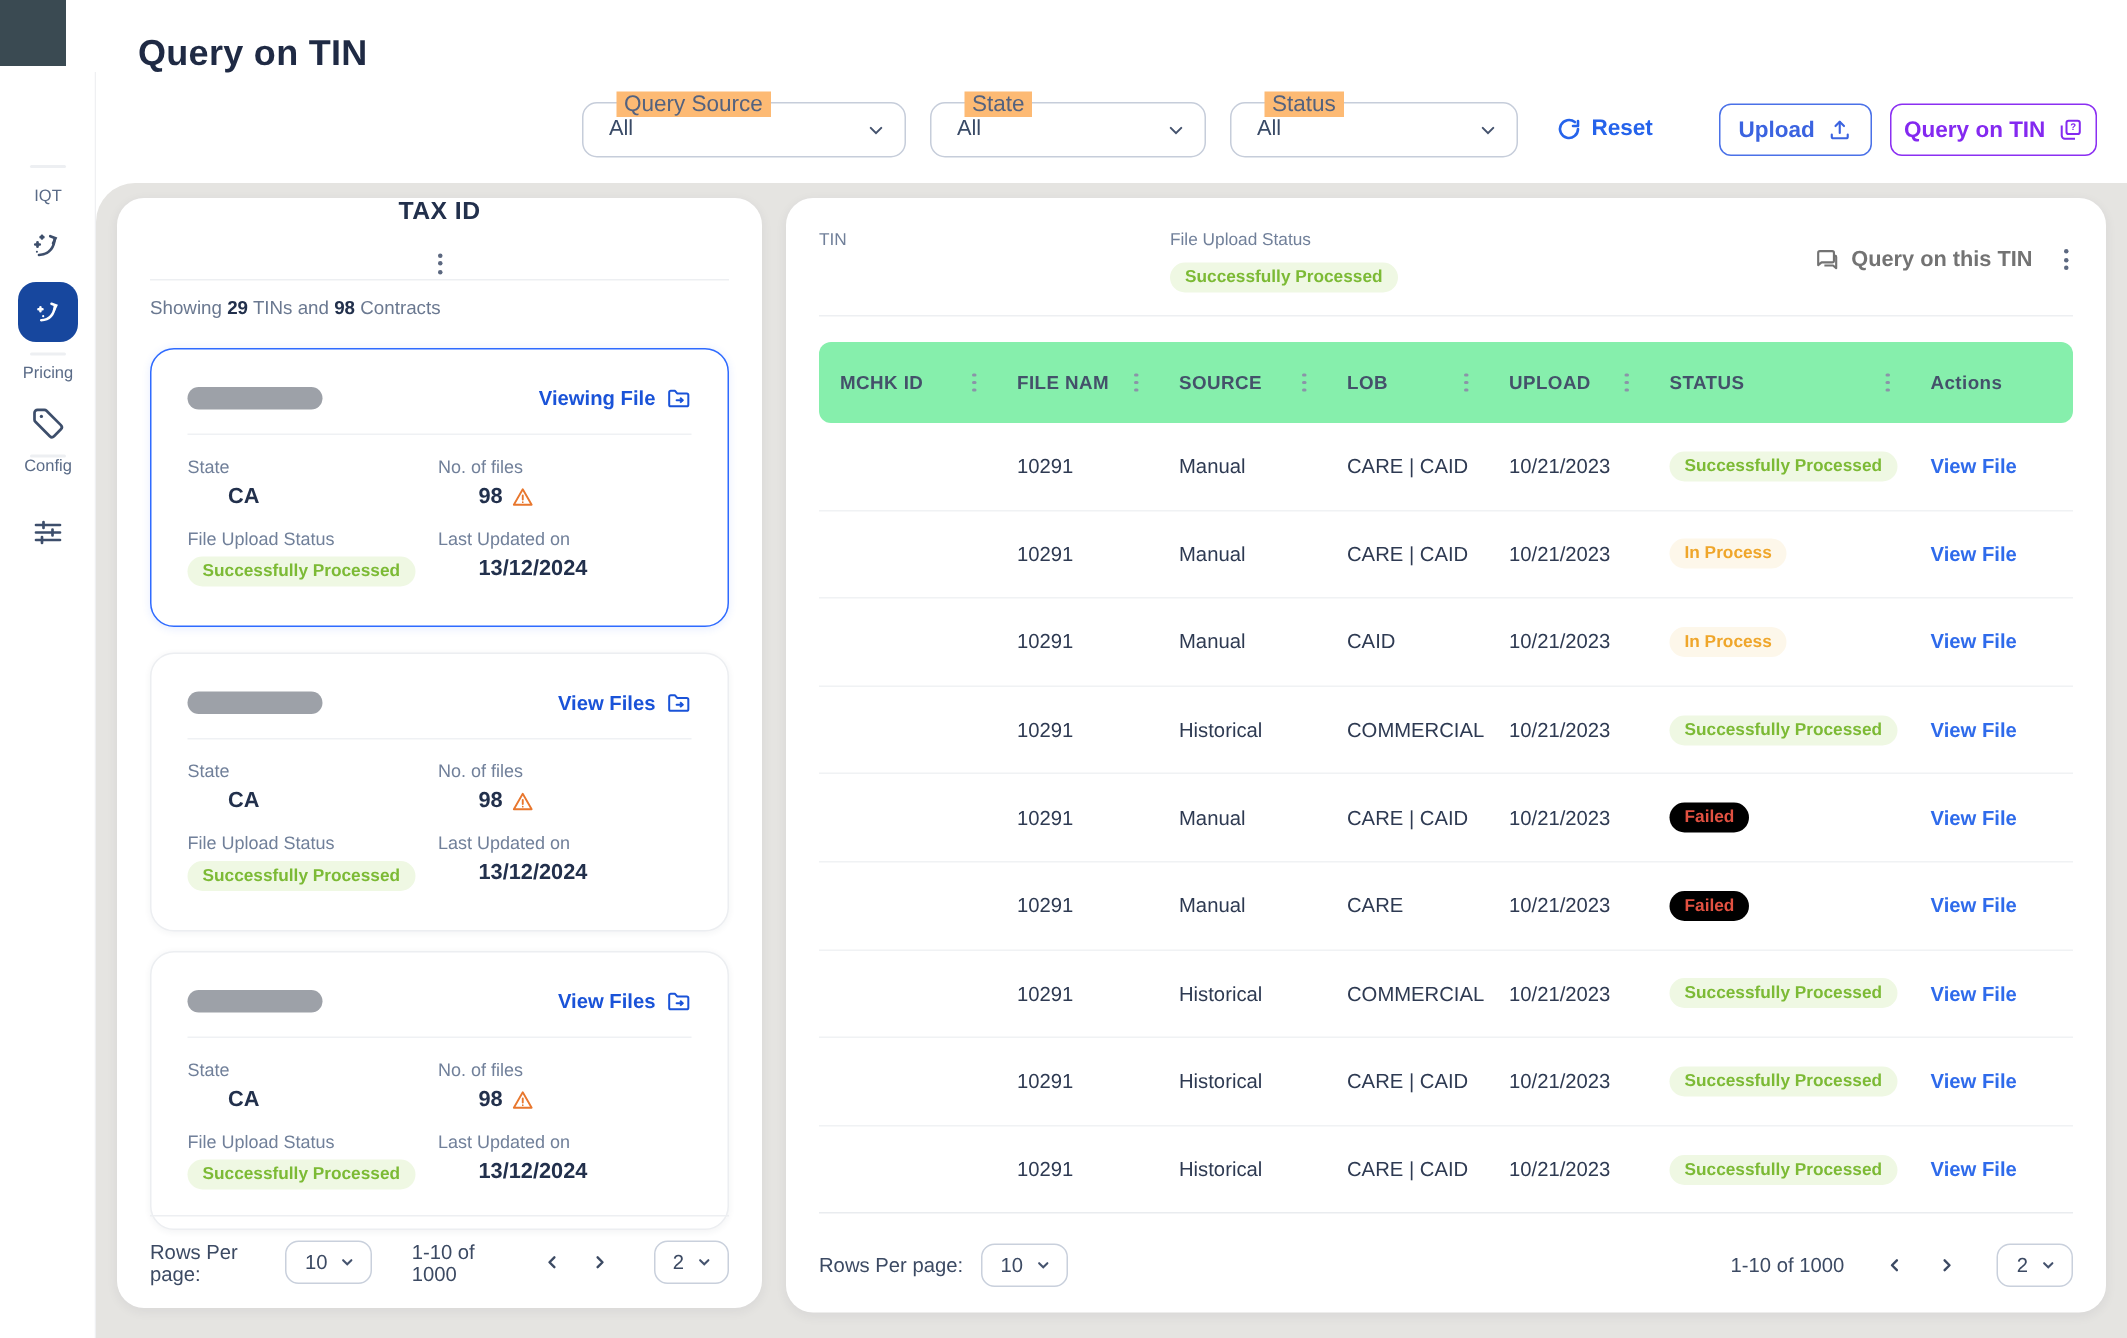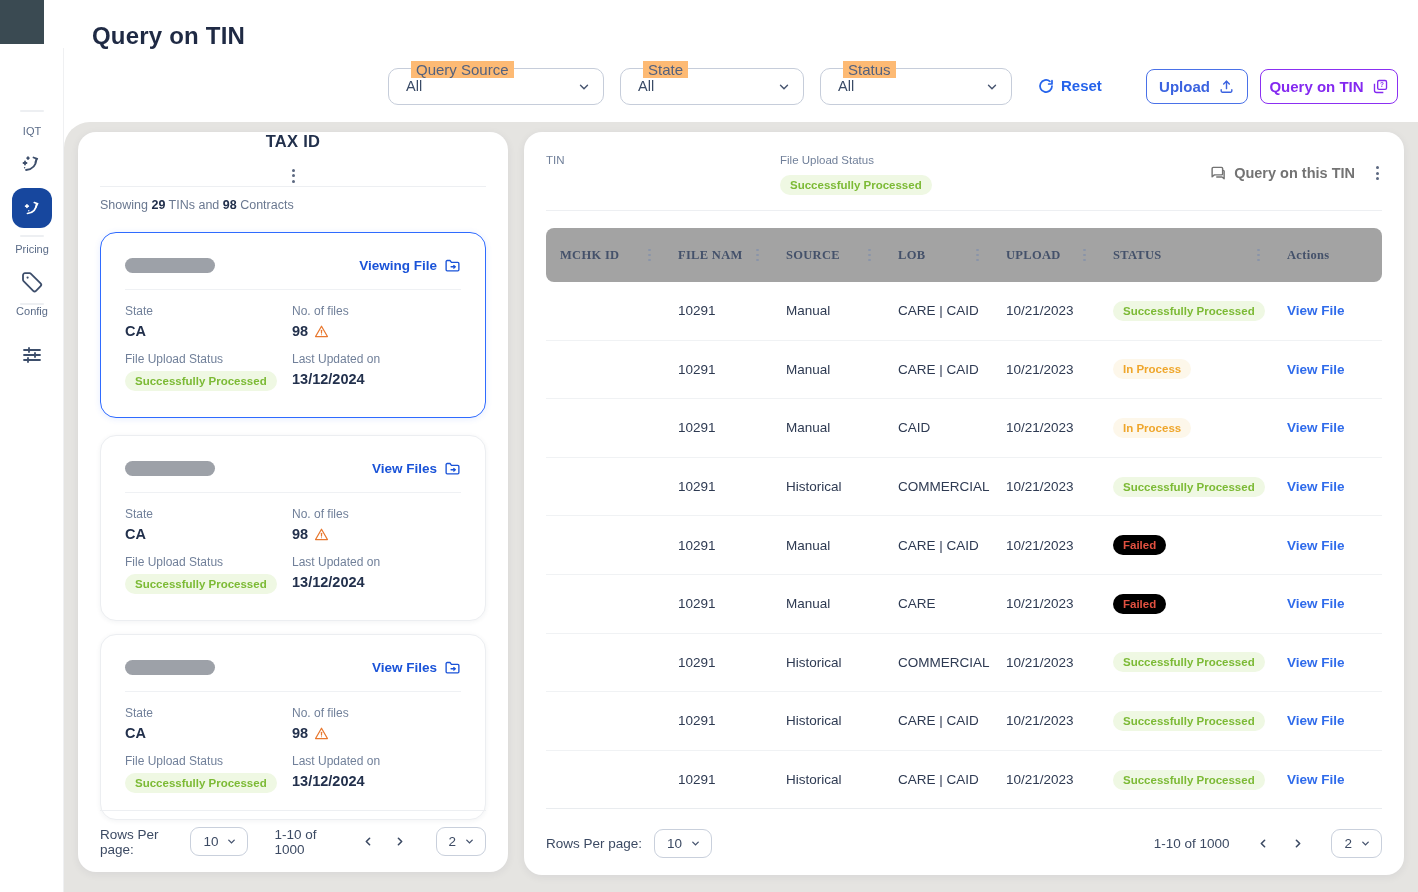--- a/index.html
+++ b/index.html
@@ -69,21 +69,21 @@
     box-shadow:0 1px 5px rgba(40,48,66,.06); background:#fff; padding:24px 24px 0; }
   .tin-card.selected { border:1.6px solid #2F6BFF; box-shadow:0 1px 6px rgba(47,107,255,.12); }
   .tc-row1 { display:flex; align-items:center; justify-content:space-between;gap:43px; }
   .ph { background:#9DA1A8; border-radius:8px; }
   .ph-tin { width:90px; height:15px; }
   .tc-link { display:flex; align-items:center; gap:7px; color:#1A53D8; font-size:13.5px; font-weight:700; cursor:pointer; }
   .tc-link svg { width:17px; height:17px; }
   .tc-div { height:1px; background:#EFF1F4; margin:15px 0 14px; }
   .tc-grid { display:grid; grid-template-columns:167px 1fr; row-gap:13px; }
   .tc-label { font-size:12px; color:#71809A; margin-bottom:5px; }
-  .tc-value { font-size:14.5px; font-weight:700; color:#22304C; display:flex; align-items:center; gap:6px; }
+  .tc-value { font-size:14.5px; font-weight:700; color:#22304C; display:flex; align-items:center; gap:6px;margin-left:27px; }
   .tc-value svg { width:15px; height:15px; color:#E8772E; }
 
   .pill { display:inline-block; border-radius:999px; padding:4px 10px; font-size:11.5px; font-weight:700; }
   .pill.success { background:#EFF8E3; color:#7CBA35; }
   .pill.warning { background:#FDF7EA; color:#EFA62B; }
   .pill.error   { background:#000000; color:#E25141; }
 
   .pgn { display:flex; align-items:center; font-size:13.5px; color:#3C4A63; }
   .pgn-select { display:inline-flex; align-items:center; gap:8px; border:1px solid #C9D0DC; border-radius:9px;
     padding:6px 10px 6px 12px; font-size:13.5px; color:#3C4A63; cursor:pointer; background:#fff; }
@@ -97,21 +97,21 @@
   .dp-head { position:absolute; left:22px; right:22px; top:0; height:79px; border-bottom:1px solid #EDEFF2; }
   .dp-block { position:absolute; top:22px; }
   .dp-lab { font-size:11.5px; color:#71809A; margin-bottom:9px; }
   .ph-dtin { width:104px; height:15px; }
   .dp-actions { position:absolute; right:0; top:31px; display:flex; align-items:center; gap:18px; }
   .dp-query { display:flex; align-items:center; gap:8px; color:#737373; font-size:14.5px; font-weight:700; cursor:pointer; }
   .dp-query svg { width:18px; height:18px; }
 
   .dtable { position:absolute; left:22px; top:96px; width:836px; }
   .dt-row { display:grid; grid-template-columns:118px 108px 112px 108px 107px 174px 1fr; align-items:center; }
-  .dt-header { height:54px; background:#a3a3a3; border-radius:8px;font-family:Liberation Serif, serif; }
+  .dt-header { height:54px; background:#86efac; border-radius:8px; }
   .dt-hcell { display:flex; align-items:center; padding-left:14px; font-size:12.5px; font-weight:700;
     color:#44516A; letter-spacing:.3px; gap:6px; }
   .dt-hcell .kebab { margin-left:auto; margin-right:10px; }
   .dt-hcell .kebab i { width:2.6px; height:2.6px; background:#8A94A8; }
   .dt-r { height:58.6px; border-bottom:1px solid #F0F2F4; font-size:13.5px; color:#2E3A52; }
   .dt-cell { padding-left:14px; }
   .ph-row { width:91px; height:15px; margin-left:10px; }
   .view-file { color:#2F6BEB; font-weight:700; cursor:pointer; }
   .dp-pgn { position:absolute; left:22px; right:22px; bottom:0; height:64px; display:flex; align-items:center; }
   .dp-pgn .right { margin-left:auto; display:flex; align-items:center; gap:10px; }

